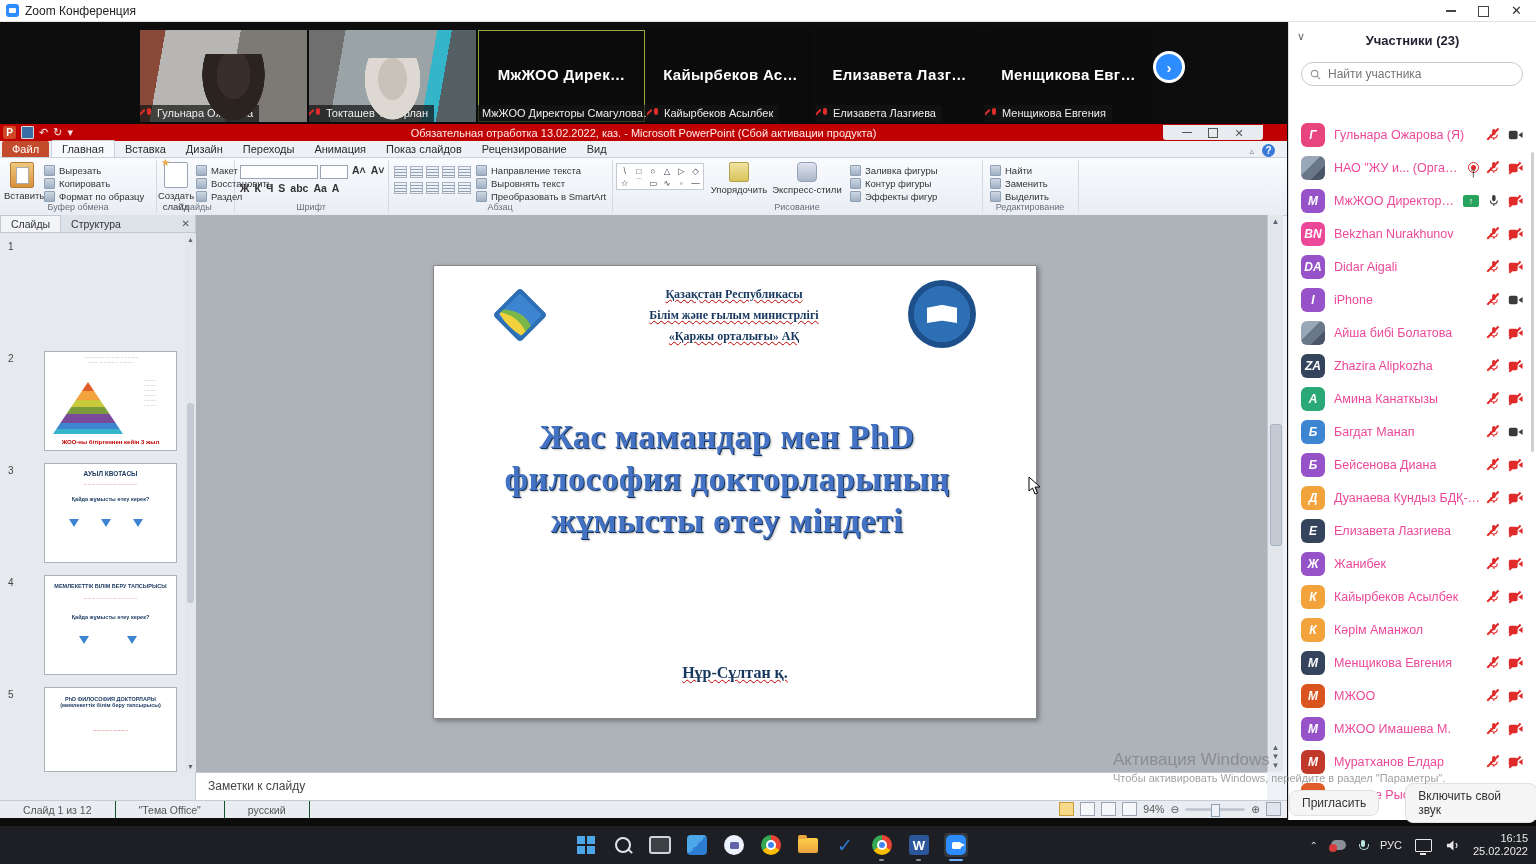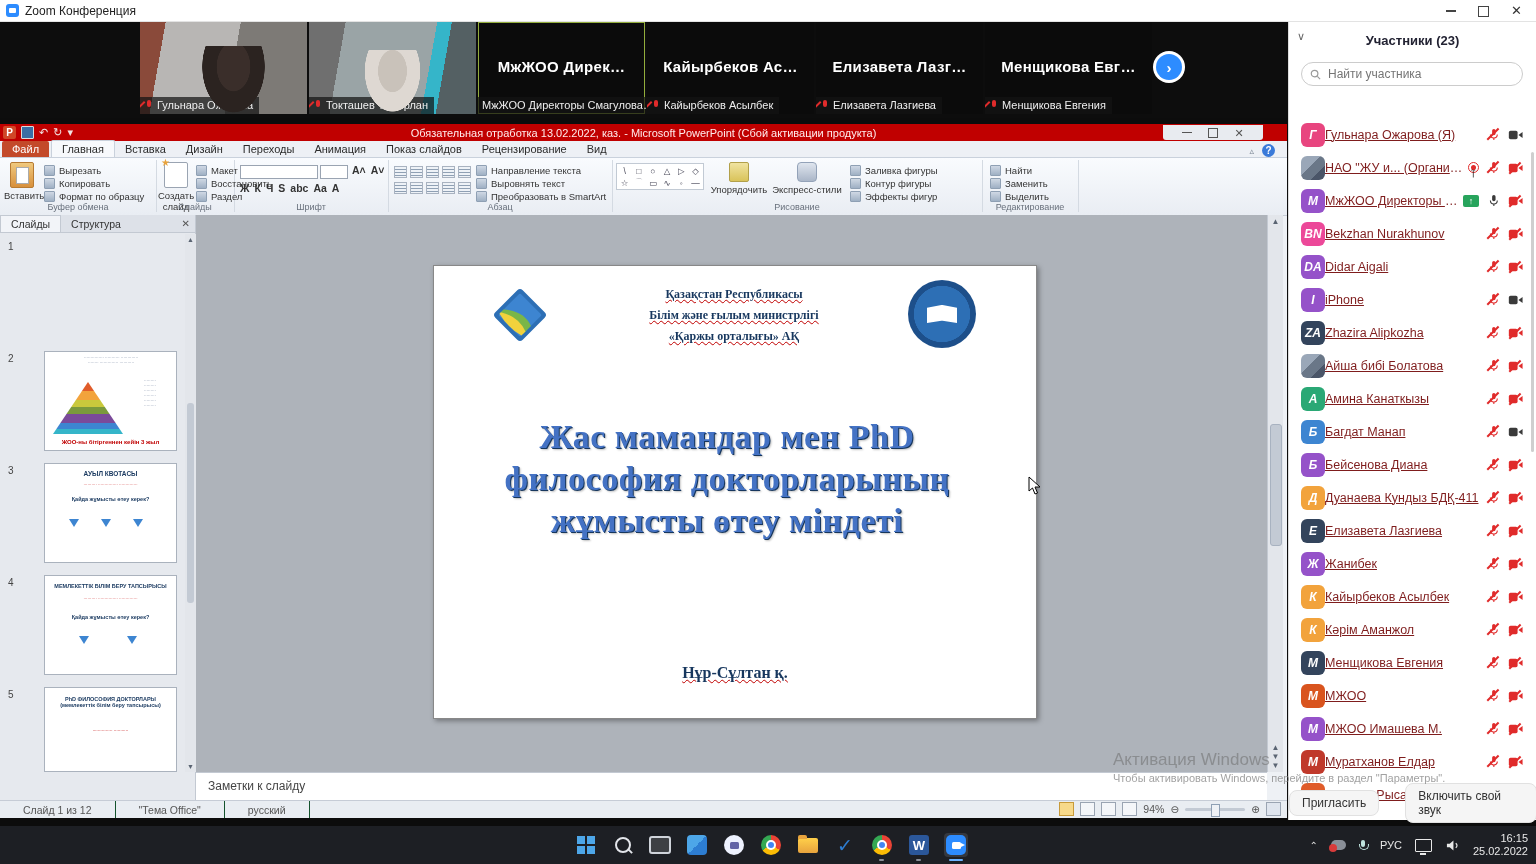--- a/index.html
+++ b/index.html
@@ -11,21 +11,21 @@
     display:flex;align-items:center;padding-left:6px;box-sizing:border-box;}
   .zoom-app-icon{width:13px;height:13px;border-radius:3px;background:#2d8cff;display:inline-flex;align-items:center;justify-content:center;margin-right:6px;}
   .zoom-app-icon i{width:7px;height:5px;background:#fff;border-radius:1px;display:block;}
   #zoom-titlebar .t{font-size:12px;color:#222;}
   #zwc{right:6px;top:0;height:22px;display:flex;align-items:center;gap:22px;padding-right:8px;color:#444;}
   .wc-min{width:10px;height:1.5px;background:#444;}
   .wc-max{width:9px;height:9px;border:1.2px solid #444;}
   .wc-close{font-size:13px;line-height:10px;color:#333;}
   
   #video-strip{left:0;top:22px;width:1288px;height:96px;background:#0d0d0d;}
-  .tile{position:absolute;top:0;height:92px;width:167px;background:#000;}
+  .tile{position:absolute;top:8px;height:92px;width:167px;background:#000;}
   .tile.video1{background:linear-gradient(100deg,#8a4a3a 0 14%,#b8b6b4 14% 55%,#7d7a76 55% 100%);}
   .tile.video1::after{content:"";position:absolute;left:34%;top:26%;width:44%;height:80%;background:radial-gradient(ellipse at 50% 28%,#3a2e2a 0 32%,#2b2320 33% 60%,transparent 61%);}
   .tile.video2{background:linear-gradient(100deg,#6f6f6f 0 20%,#9aa4a6 20% 70%,#35b5c9 70% 78%,#546063 78% 100%);}
   .tile.video2::after{content:"";position:absolute;left:30%;top:30%;width:40%;height:76%;background:radial-gradient(ellipse at 50% 30%,#c9c2ba 0 30%,#ded8d2 31% 58%,transparent 59%);}
   .tile.dark{background:#0b0b0b;}
   .tile .state{position:absolute;inset:0;pointer-events:none;}
   .tile .state.active{border:1px solid #93ad3c;}
   .tile .center{position:absolute;left:0;right:0;top:36px;text-align:center;color:#fff;font-size:15px;font-weight:bold;letter-spacing:.3px;}
   .tile .nameplate{position:absolute;left:0;bottom:0;display:inline-flex;align-items:center;gap:3px;
     background:rgba(20,20,20,.72);color:#eee;font-size:11px;padding:2px 6px 3px 4px;max-width:96%;white-space:nowrap;overflow:hidden;}
@@ -40,21 +40,21 @@
   #phead{left:0;top:6px;width:100%;height:24px;display:flex;align-items:center;justify-content:center;font-size:13px;font-weight:bold;color:#232333;}
   #pcollapse{left:8px;top:8px;color:#666;font-size:11px;}
   #psearch{left:12px;top:40px;width:222px;height:24px;border:1px solid #ccc;border-radius:12px;display:flex;align-items:center;padding:0 8px;box-sizing:border-box;background:#fff;}
   #psearch svg{margin-right:5px;}
   #psearch input{border:0;outline:0;flex:1;font-size:12px;color:#333;font-family:inherit;background:transparent;}
   #plist{left:0;top:96px;width:246px;}
   .prow{display:flex;align-items:center;height:33px;padding:0 12px 0 12px;}
   .pavatar{width:24px;height:24px;border-radius:6px;color:#fff;font-size:12px;font-weight:bold;
     display:flex;align-items:center;justify-content:center;flex:0 0 24px;}
   .pavatar.photo{background:linear-gradient(135deg,#9aa7b8 0 40%,#6a7788 40% 70%,#4a5568 70%) !important;}
-  .pname{flex:1;font-size:12.5px;color:#7f1d1d;white-space:nowrap;overflow:hidden;text-overflow:ellipsis;text-decoration:underline;}
+  .pname{flex:1;font-size:12.5px;color:#ec4899;margin-left:9px;white-space:nowrap;overflow:hidden;text-overflow:ellipsis;}
   .picons{display:flex;align-items:center;gap:9px;margin-left:4px;}
   .p-badge{display:none;}
   .p-badge.rec{display:inline-block;width:9px;height:9px;border:1.5px solid #e02b2b;border-radius:50%;position:relative;}
   .p-badge.rec::after{content:"";position:absolute;left:2px;top:2px;width:5px;height:5px;background:#e02b2b;border-radius:50%;}
   .p-badge.share{display:inline-flex;width:16px;height:12px;background:#27a45c;border-radius:2px;color:#fff;font-size:9px;align-items:center;justify-content:center;font-weight:bold;}
   .p-mic,.p-cam{position:relative;display:inline-flex;align-items:center;}
   .p-mic.muted,.p-cam.off{color:#e02b2b;}
   .p-mic.on,.p-cam.on{color:#3a3a3a;}
   .p-mic .slash,.p-cam .slash{display:none;position:absolute;left:4px;top:-2px;width:1.6px;height:16px;background:#e02b2b;transform:rotate(45deg);}
   .p-mic.muted .slash{display:block;}
@@ -751,49 +751,49 @@
               <svg width="15" height="12" viewBox="0 0 18 14">
                 <rect x="1" y="2" width="10.5" height="10" rx="2" fill="currentColor"></rect>
                 <path d="M12.5 7l5-3.5v7z" fill="currentColor"></path>
               </svg>
 
             </span>
           </span>
         </div>
 
         <div class="prow">
+          <span class="pavatar photo" style="background: rgb(122, 106, 82);">
+            <i></i>
+          </span>
+          <span class="pname">Айша бибі Болатова</span>
+          <span class="picons">
+
+            <span class="p-mic muted">
+              <svg width="11" height="13" viewBox="0 0 16 18">
+                <rect x="6" y="1" width="5" height="9" rx="2.5" fill="currentColor"></rect>
+                <path d="M3.5 9a5 5 0 0 0 10 0" stroke="currentColor" stroke-width="1.6" fill="none"></path>
+                <line x1="8.5" y1="14" x2="8.5" y2="17" stroke="currentColor" stroke-width="1.6"></line>
+              </svg>
+              <i class="slash"></i>
+            </span>
+            <span class="p-cam off">
+              <svg width="15" height="12" viewBox="0 0 18 14">
+                <rect x="1" y="2" width="10.5" height="10" rx="2" fill="currentColor"></rect>
+                <path d="M12.5 7l5-3.5v7z" fill="currentColor"></path>
+              </svg>
+              <i class="slash"></i>
+            </span>
+          </span>
+        </div>
+
+        <div class="prow">
           <span class="pavatar" style="background: rgb(51, 68, 92);">
             <i>ZA</i>
           </span>
           <span class="pname">Zhazira Alipkozha</span>
-          <span class="picons">
-
-            <span class="p-mic muted">
-              <svg width="11" height="13" viewBox="0 0 16 18">
-                <rect x="6" y="1" width="5" height="9" rx="2.5" fill="currentColor"></rect>
-                <path d="M3.5 9a5 5 0 0 0 10 0" stroke="currentColor" stroke-width="1.6" fill="none"></path>
-                <line x1="8.5" y1="14" x2="8.5" y2="17" stroke="currentColor" stroke-width="1.6"></line>
-              </svg>
-              <i class="slash"></i>
-            </span>
-            <span class="p-cam off">
-              <svg width="15" height="12" viewBox="0 0 18 14">
-                <rect x="1" y="2" width="10.5" height="10" rx="2" fill="currentColor"></rect>
-                <path d="M12.5 7l5-3.5v7z" fill="currentColor"></path>
-              </svg>
-              <i class="slash"></i>
-            </span>
-          </span>
-        </div>
-
-        <div class="prow">
-          <span class="pavatar photo" style="background: rgb(122, 106, 82);">
-            <i></i>
-          </span>
-          <span class="pname">Айша бибі Болатова</span>
           <span class="picons">
 
             <span class="p-mic muted">
               <svg width="11" height="13" viewBox="0 0 16 18">
                 <rect x="6" y="1" width="5" height="9" rx="2.5" fill="currentColor"></rect>
                 <path d="M3.5 9a5 5 0 0 0 10 0" stroke="currentColor" stroke-width="1.6" fill="none"></path>
                 <line x1="8.5" y1="14" x2="8.5" y2="17" stroke="currentColor" stroke-width="1.6"></line>
               </svg>
               <i class="slash"></i>
             </span>

